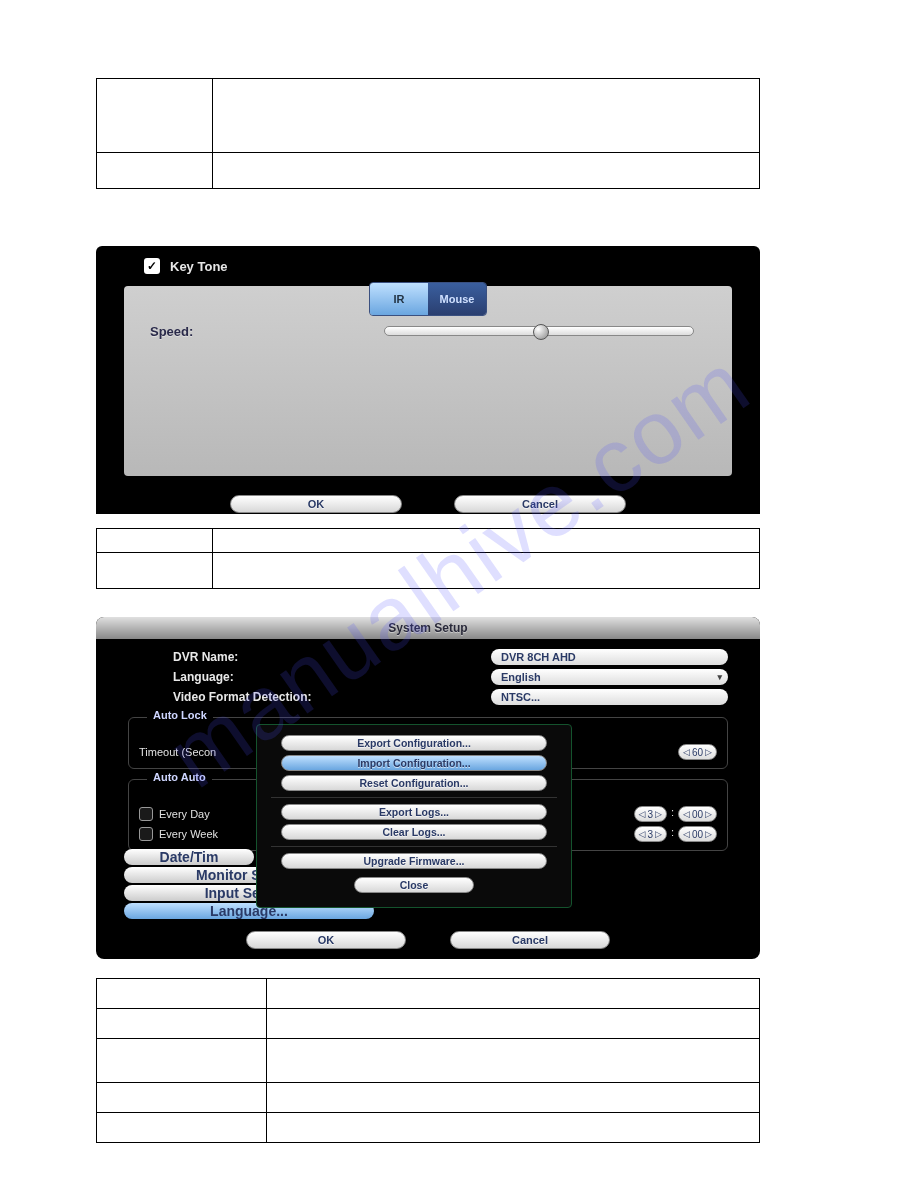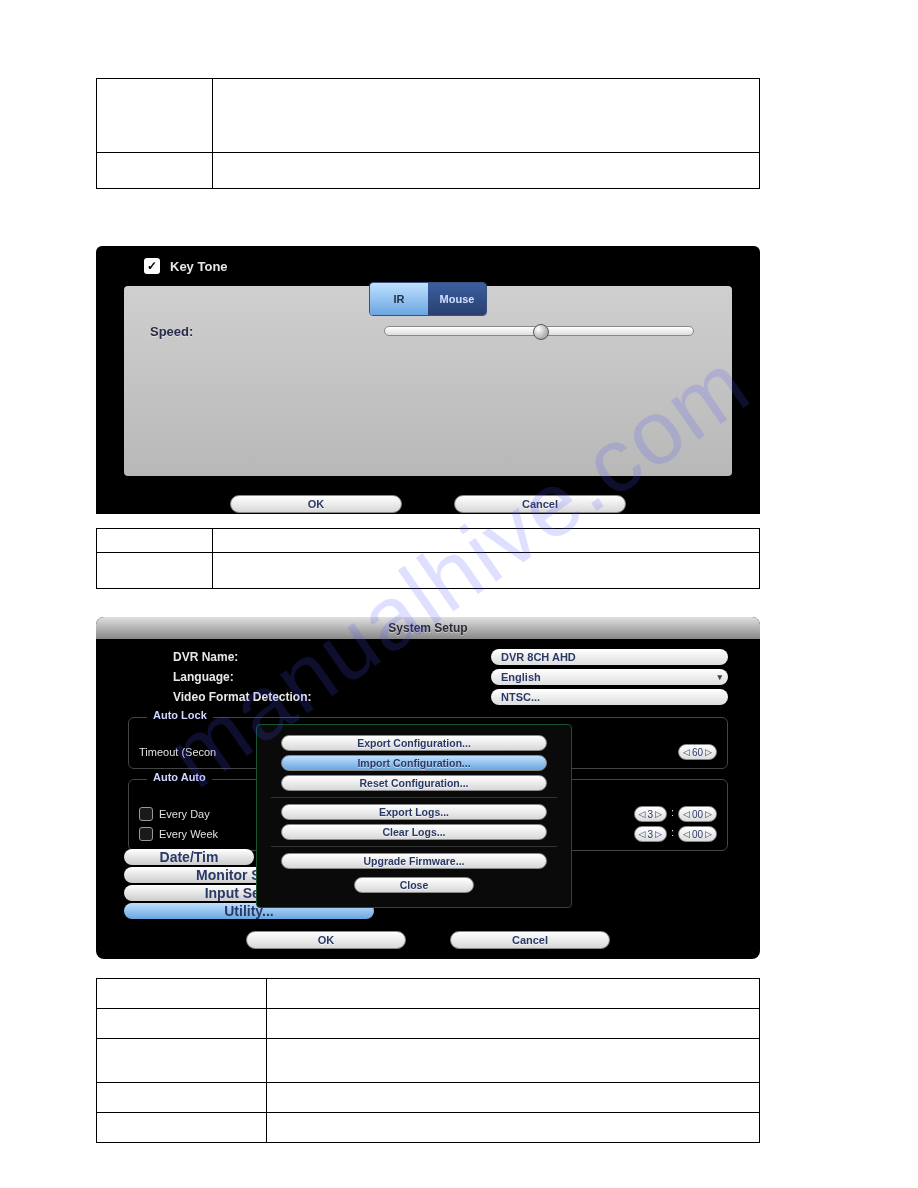--- a/index.html
+++ b/index.html
@@ -407,21 +407,21 @@
         <hr>
         <div class="pillbtn">Upgrade Firmware...</div>
         <div class="pillbtn closebtn">Close</div>
       </div>
     </div>
 
     <div class="menu-btns">
       <div class="menu-btn" style="width:130px">Date/Tim</div>
       <div class="menu-btn">Monitor Setup...</div>
       <div class="menu-btn">Input Setup...</div>
-      <div class="menu-btn hl">Utility...</div>
+      <div class="menu-btn hl">Language...</div>
     </div>
 
     <div class="shot2-okrow">
       <div class="pillbtn" style="width:160px">OK</div>
       <div class="pillbtn" style="width:160px">Cancel</div>
     </div>
   </div>
 
   <table class="table3">
     <tbody>

